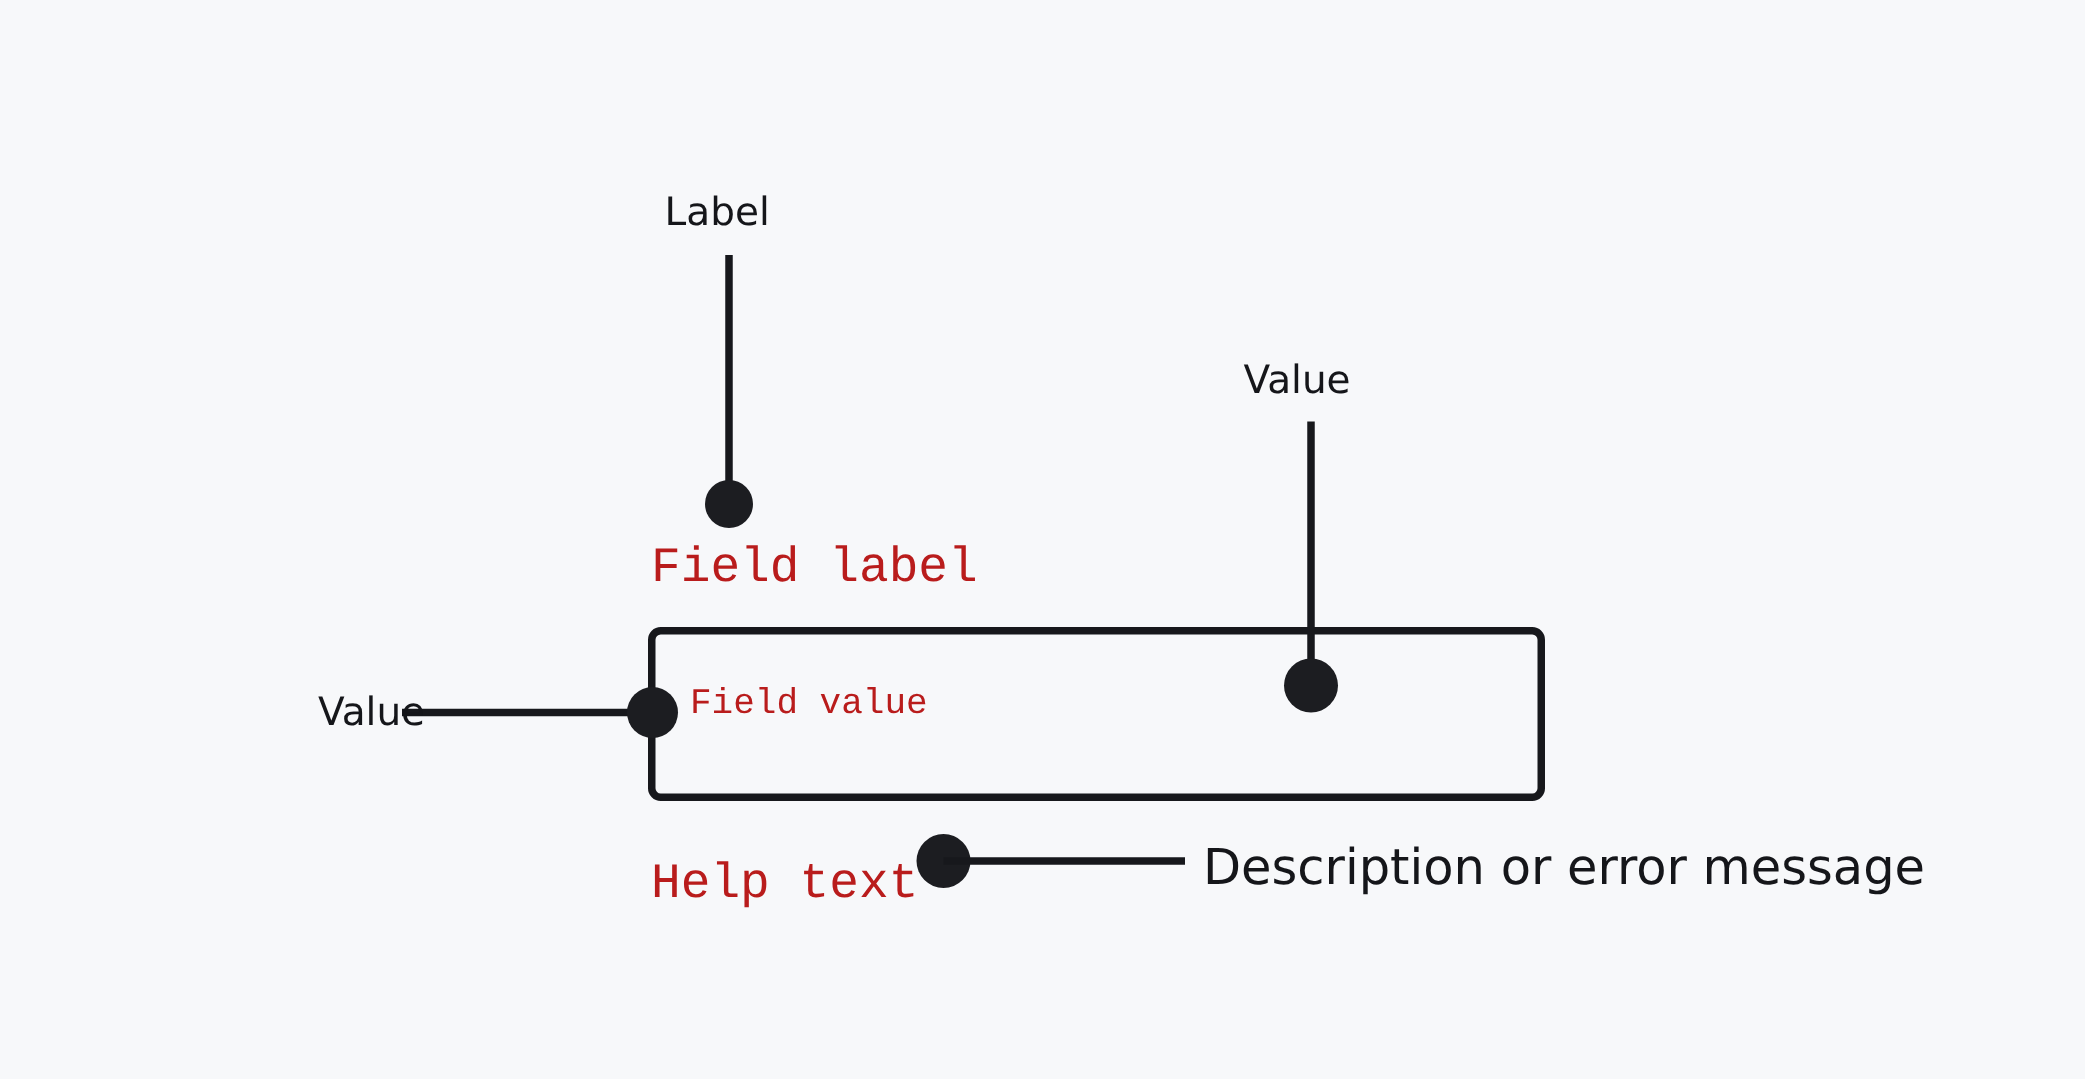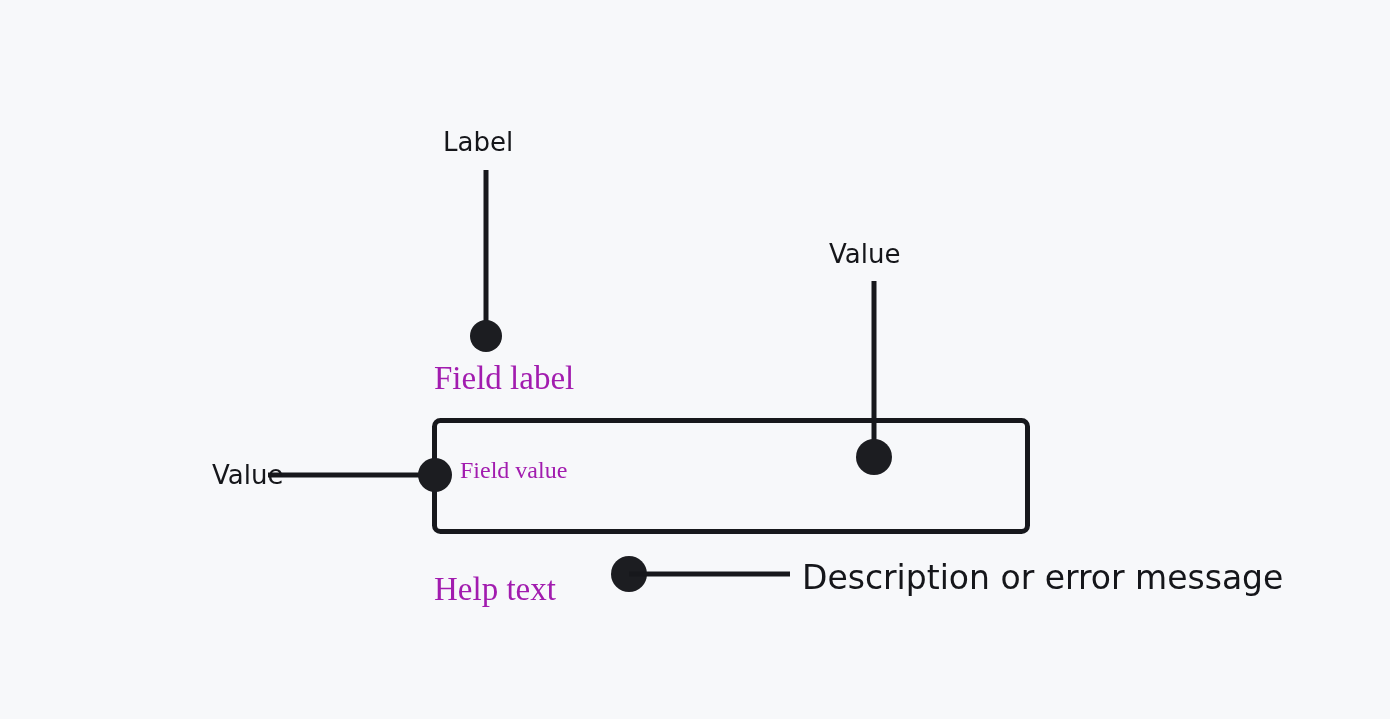--- a/index.html
+++ b/index.html
@@ -34,23 +34,23 @@
     color: #15161a;
     white-space: nowrap;
     line-height: 1;
   }
   .annot-sm { font-size: 26px; }
   .annot-lg { font-size: 33px; }
 
   
   .field-text {
     position: absolute;
-    font-family: Liberation Serif, serif;
+    font-family: Liberation Mono, monospace;
     font-weight: 400;
-    color: #a21caf;
+    color: #b91c1c;
     white-space: nowrap;
     line-height: 1;
   }
   .t-field-label { font-size: 33px; }
   .t-field-value { font-size: 24px; }
   .t-help-text  { font-size: 33px; margin-top: 16px; }
 
   #a-label      { left: 443px; top: 129px; }
   #a-input      { left: 829px; top: 241px; }
   #a-value      { left: 171px; top: 462px; margin-left: 41px; }

